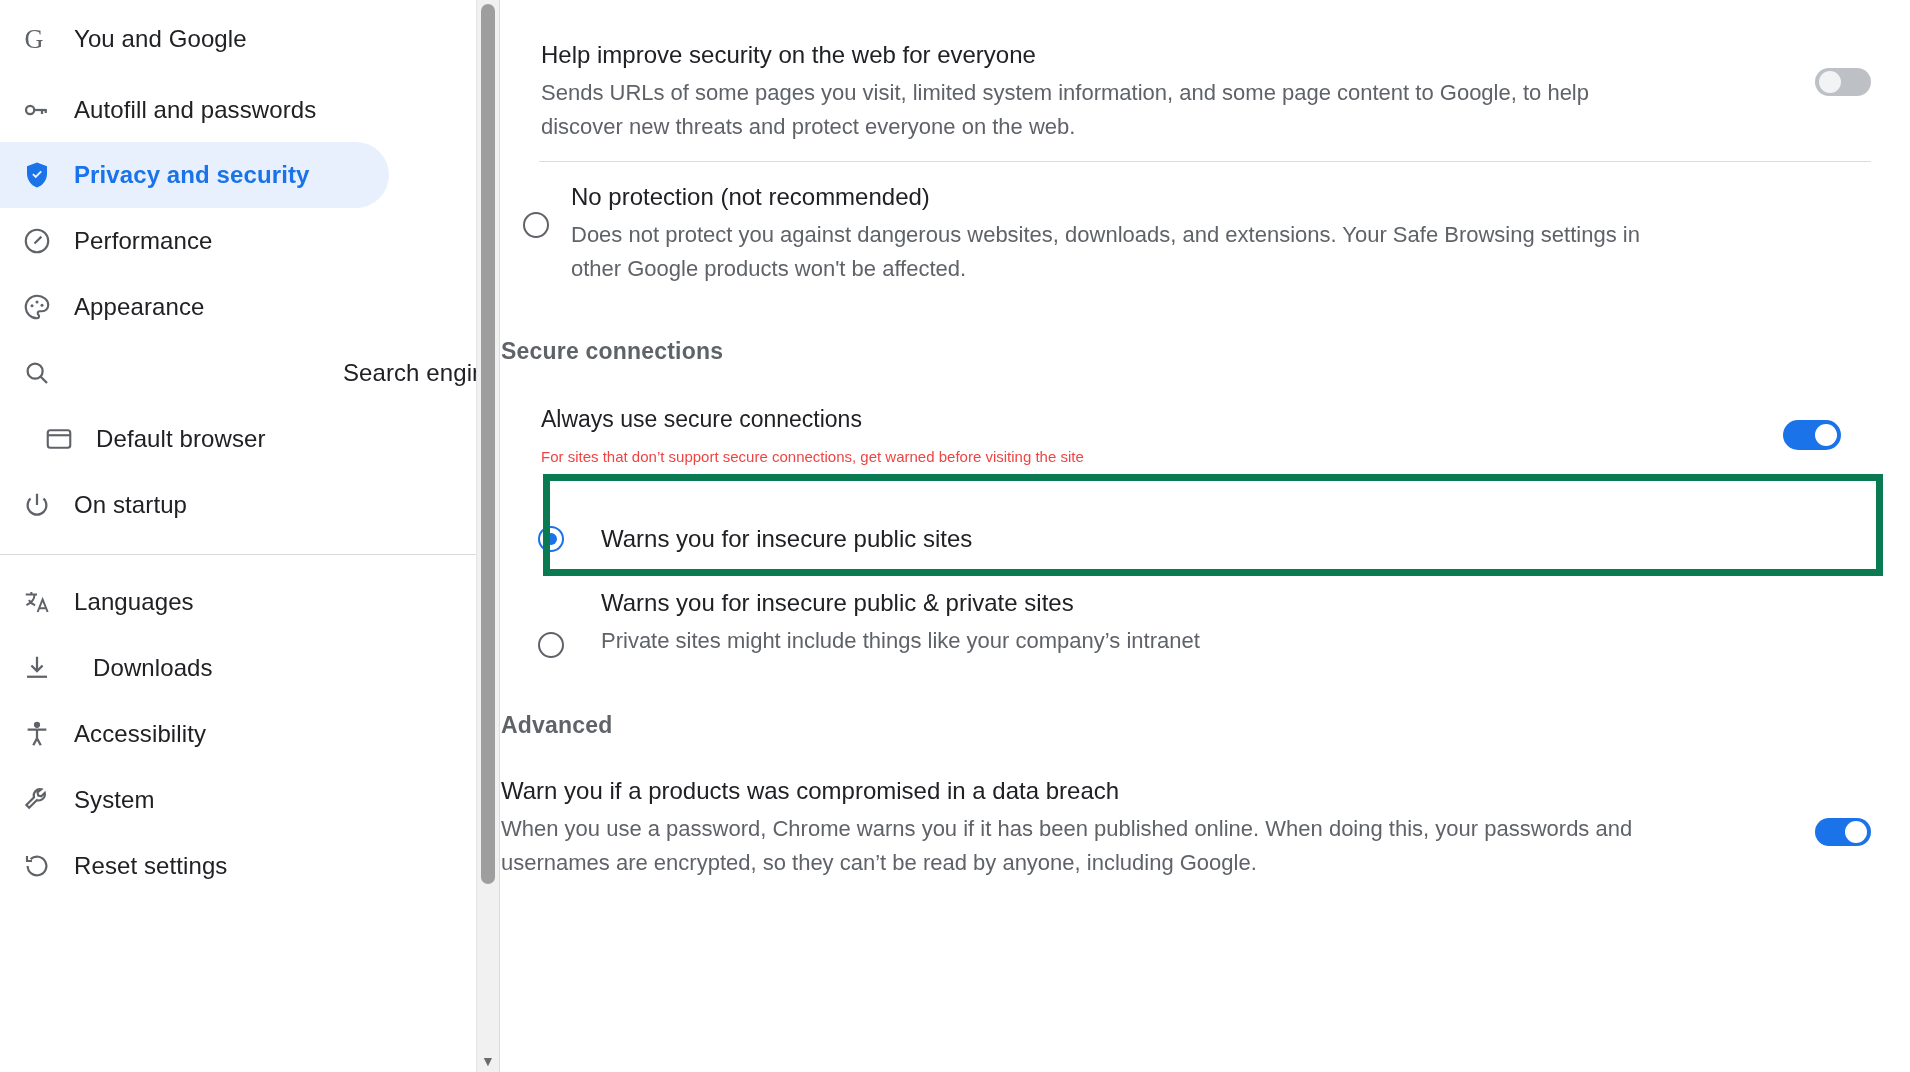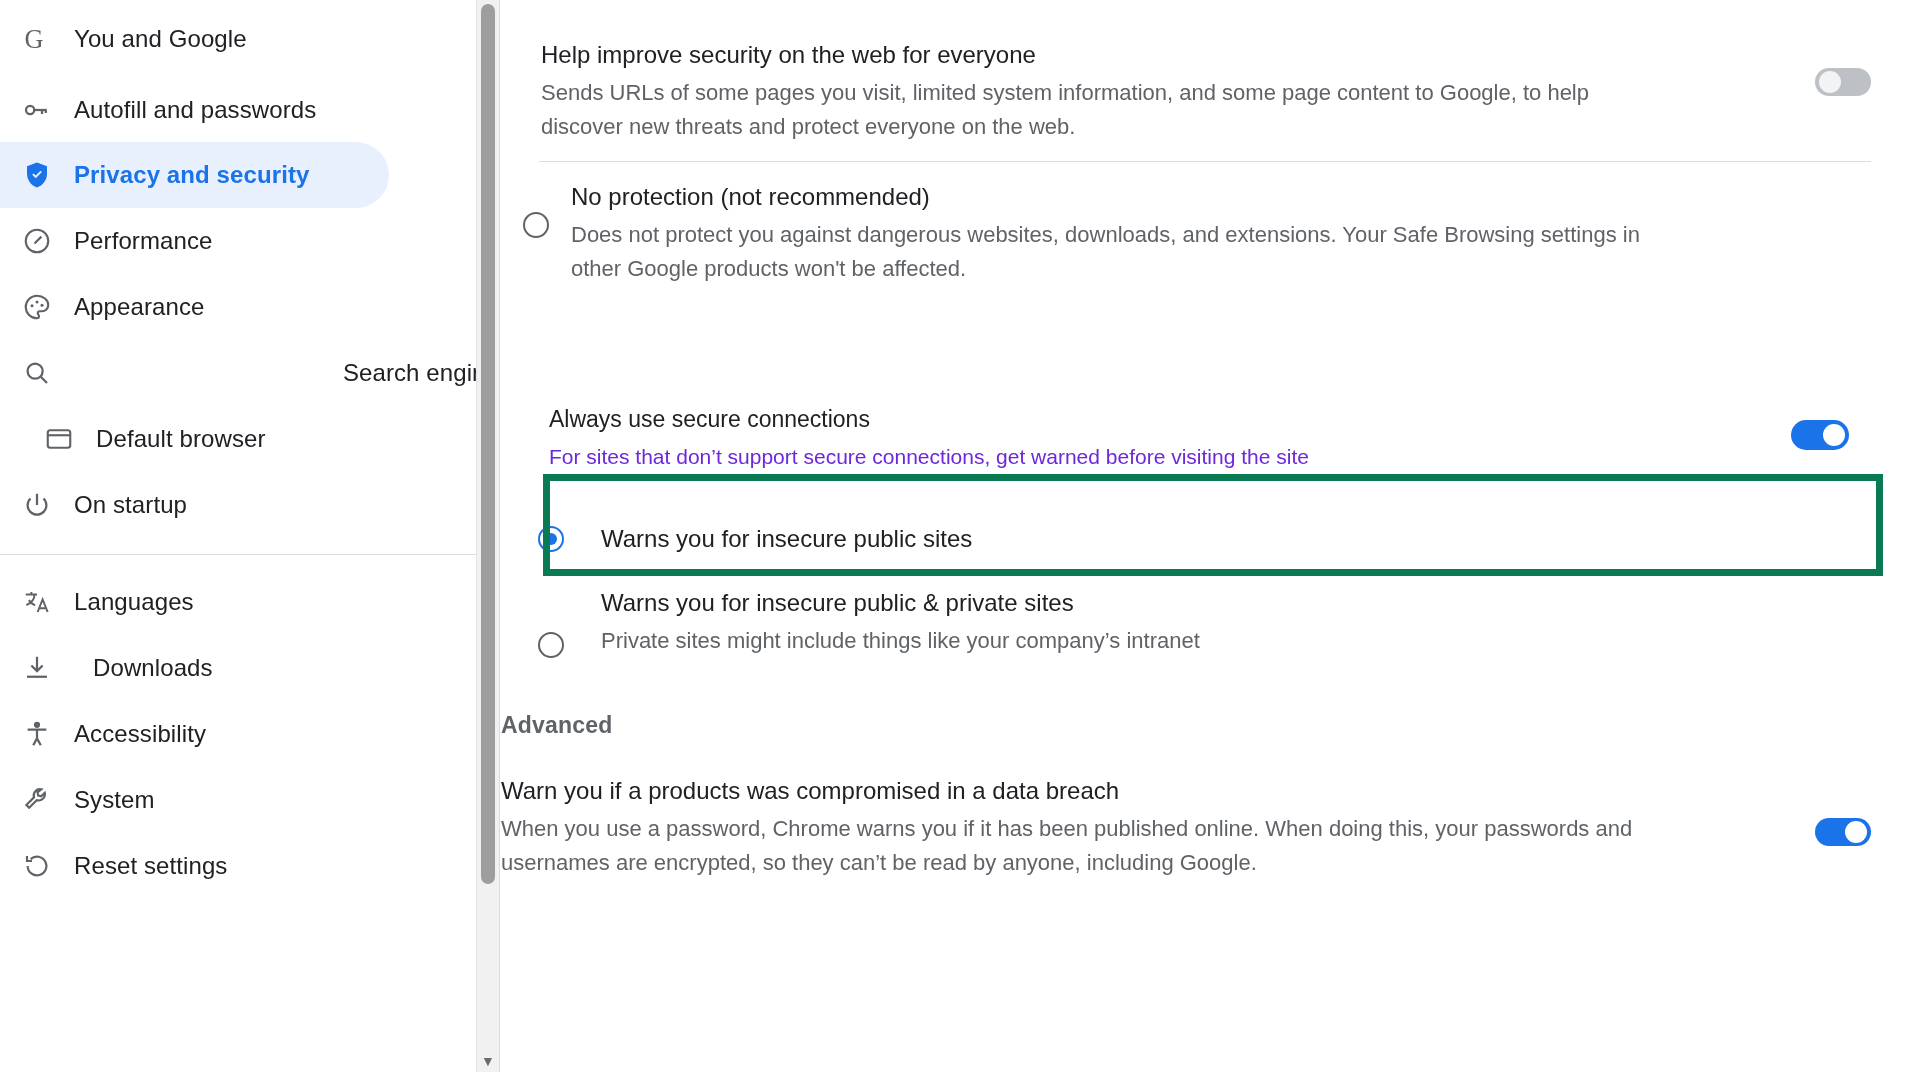--- a/index.html
+++ b/index.html
@@ -359,25 +359,26 @@
     <div class="row" style="position:absolute; left:0px; top:180px; width:1370px;">
       <div style="width:70px; display:flex; justify-content:center; padding-top:32px;">
         <div class="radio"></div>
       </div>
       <div style="flex:1; padding-right:20px;">
         <div class="title">No protection (not recommended)</div>
         <div class="desc" style="max-width:1125px;">Does not protect you against dangerous websites, downloads, and extensions. Your Safe Browsing settings in other Google products won't be affected.</div>
       </div>
     </div>
 
-
-    <div class="row" style="position:absolute; left:48px; top:402px; width:1300px;">
+    <div class="section-head" style="position:absolute; left:-21px; top:338px; width:600px; padding-left:21px;">Secure connections</div>
+
+    <div class="row" style="position:absolute; left:40px; top:402px; width:1300px;">
       <div style="flex:1; padding-right:40px;">
         <div class="title" style="font-size:23px;">Always use secure connections</div>
-        <div class="desc" style="font-size:21px; color:#6d28d9;">For sites that don’t support secure connections, get warned before visiting the site</div>
+        <div class="desc" style="font-size:15px; color:#ef4444;">For sites that don’t support secure connections, get warned before visiting the site</div>
       </div>
       <div class="toggle on" style="margin-top:18px; width:58px; height:30px; border-radius:15px;">
         <div class="knob" style="top:4px; width:22px; height:22px;"></div>
       </div>
     </div>
 
     <div class="row" style="position:absolute; left:0px; top:522px; width:1370px; align-items:center;">
       <div style="width:100px; display:flex; justify-content:center;">
         <div class="radio checked"></div>
       </div>

